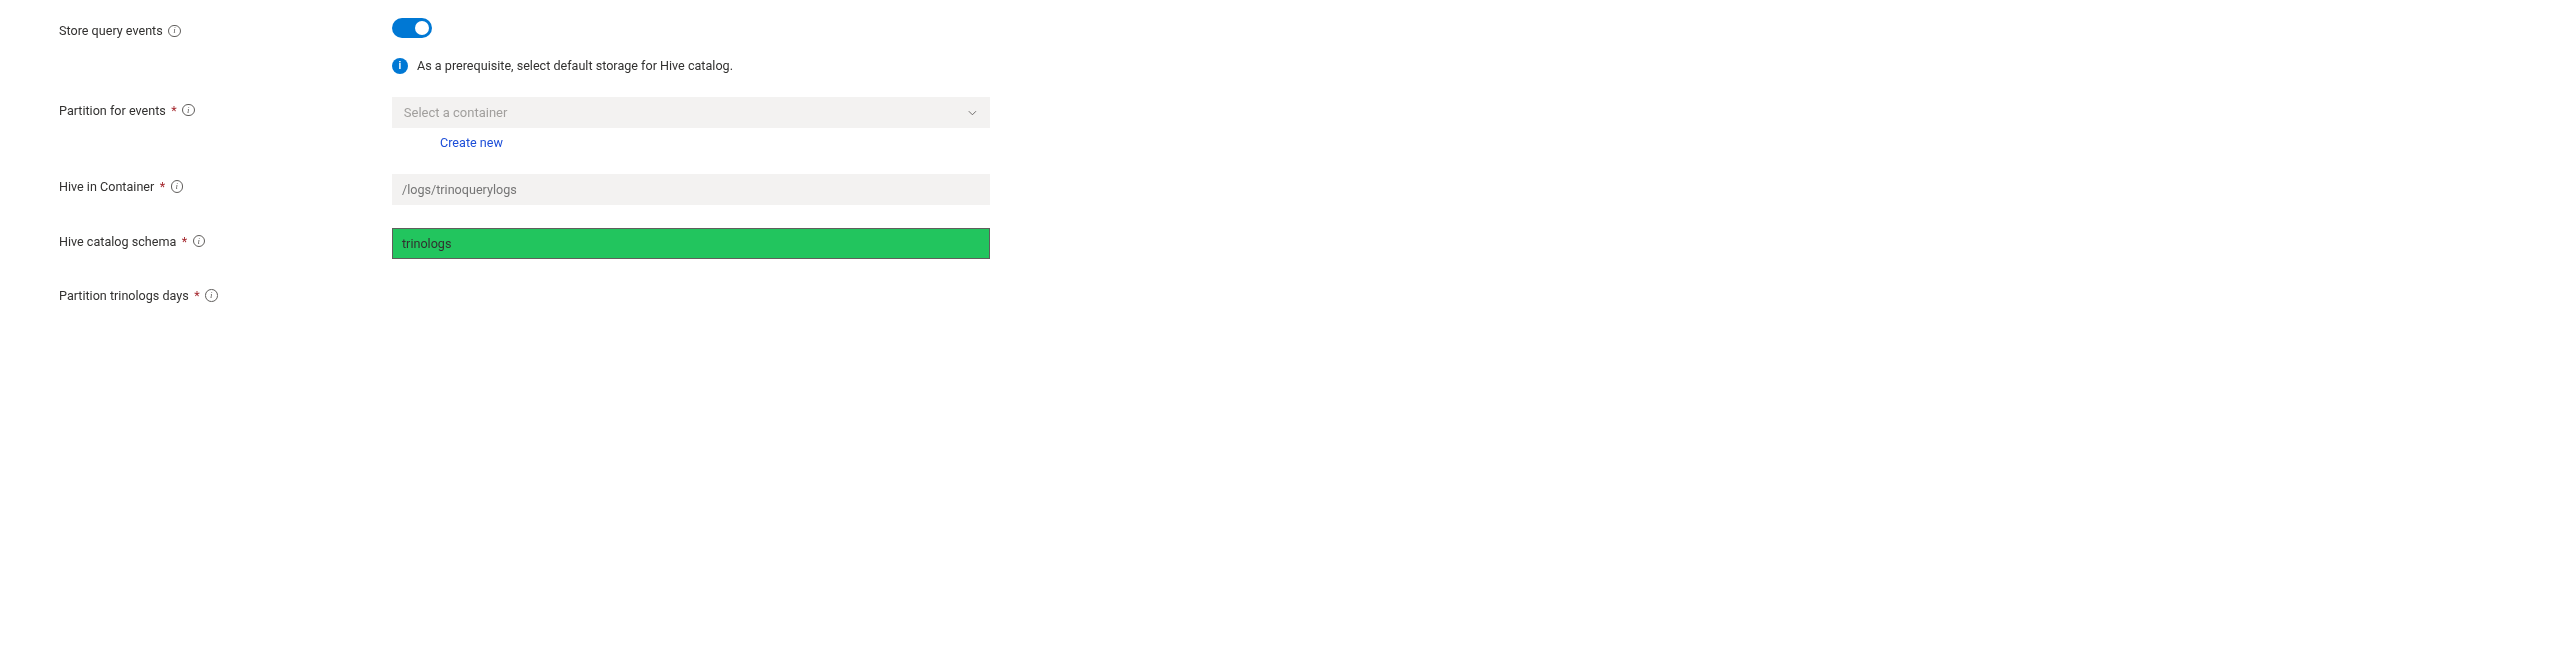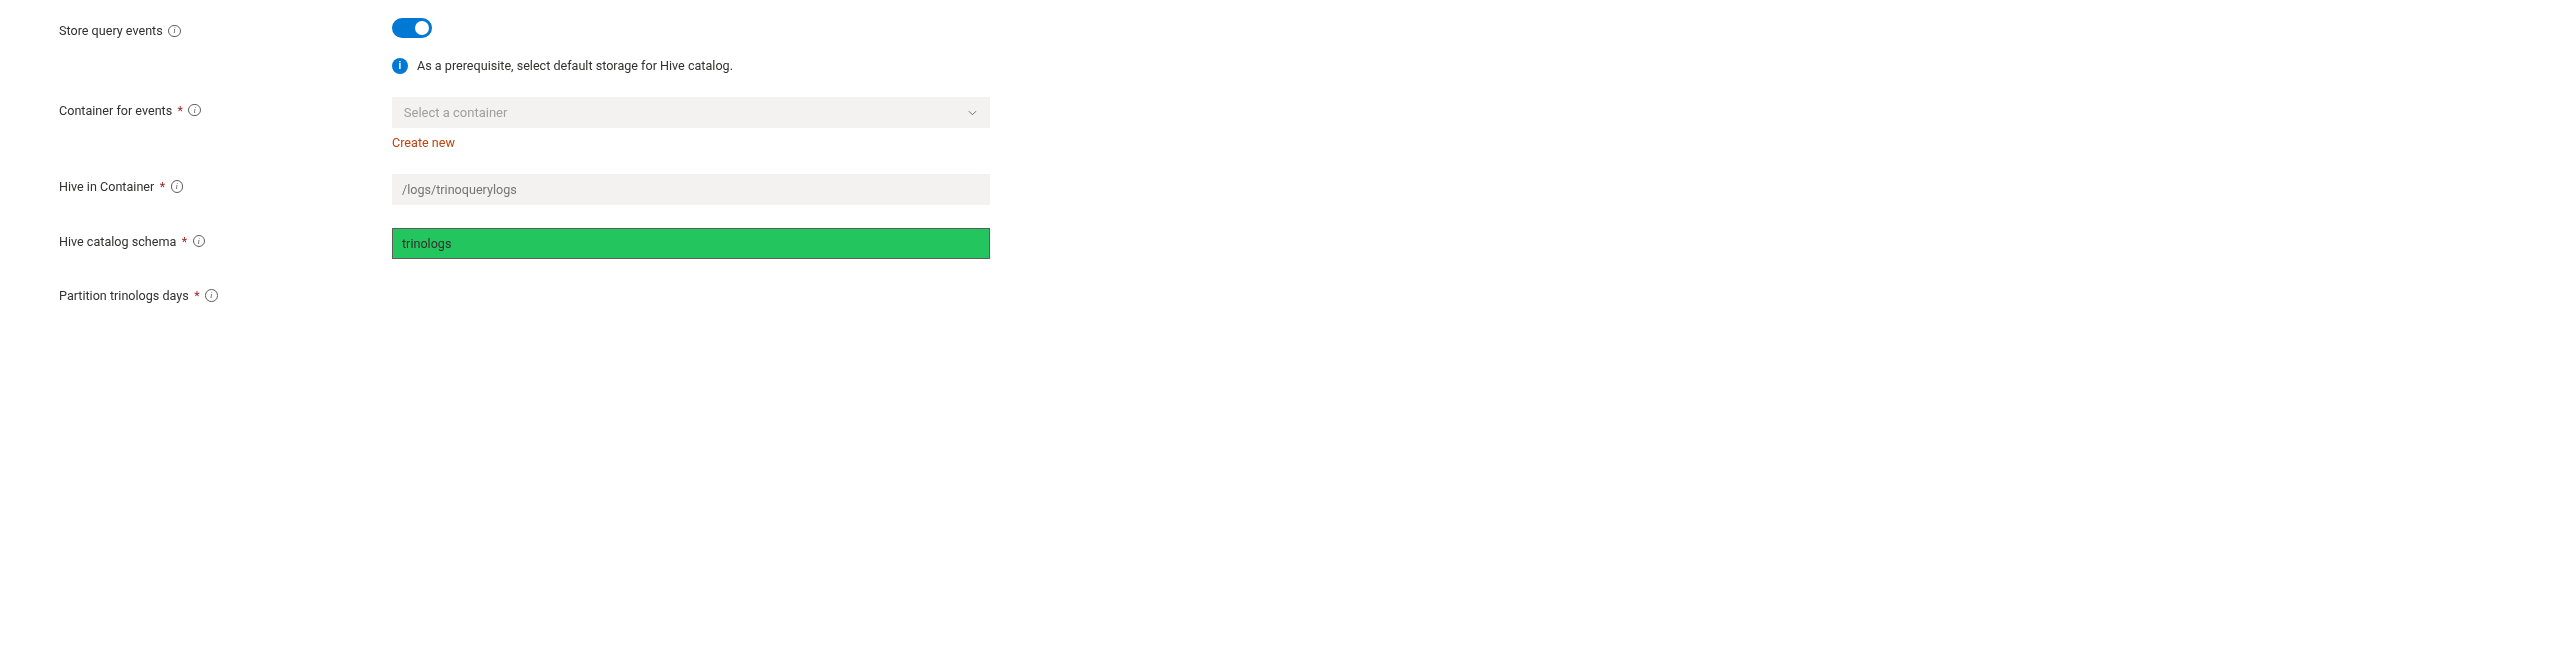--- a/index.html
+++ b/index.html
@@ -111,28 +111,29 @@
   .chevron-down {
     position: absolute;
     right: 10.8px;
     top: 50%;
     transform: translateY(-50%);
   }
   .chevron-down svg {
     display: block;
   }
   .link-btn {
-    color: #c2410c;
+    color: #1d4ed8;
     font-size: 12.6px;
     cursor: pointer;
     background: none;
     border: none;
     text-align: left;
     padding: 0;
     font-family: inherit;
+    margin-left: 48px;
   }
   
   .text-input {
     height: 31px;
     border: 0.9px solid #605e5c;
     padding: 0 9px;
     font-size: 12.6px;
     font-family: inherit;
     color: #323130;
     background: #22c55e;
@@ -158,21 +159,21 @@
     </div>
     <div class="info-msg">
       <span class="info-badge">i</span>
       <span>As a prerequisite, select default storage for Hive catalog.</span>
     </div>
   </div>
 </div>
 
 <div class="form-row">
   <div class="label-col">
-    <span>Container for events</span>
+    <span>Partition for events</span>
     <span class="required">*</span>
     <span class="info-icon">i</span>
   </div>
   <div class="control-col">
     <div class="select-box">
       <span>Select a container</span>
       <span class="chevron-down">
         <svg width="10.8" height="10.8" viewBox="0 0 12 12">
             <path d="M2 4 L6 8 L10 4" stroke="#605e5c" stroke-width="1" fill="none"></path>
           </svg>

